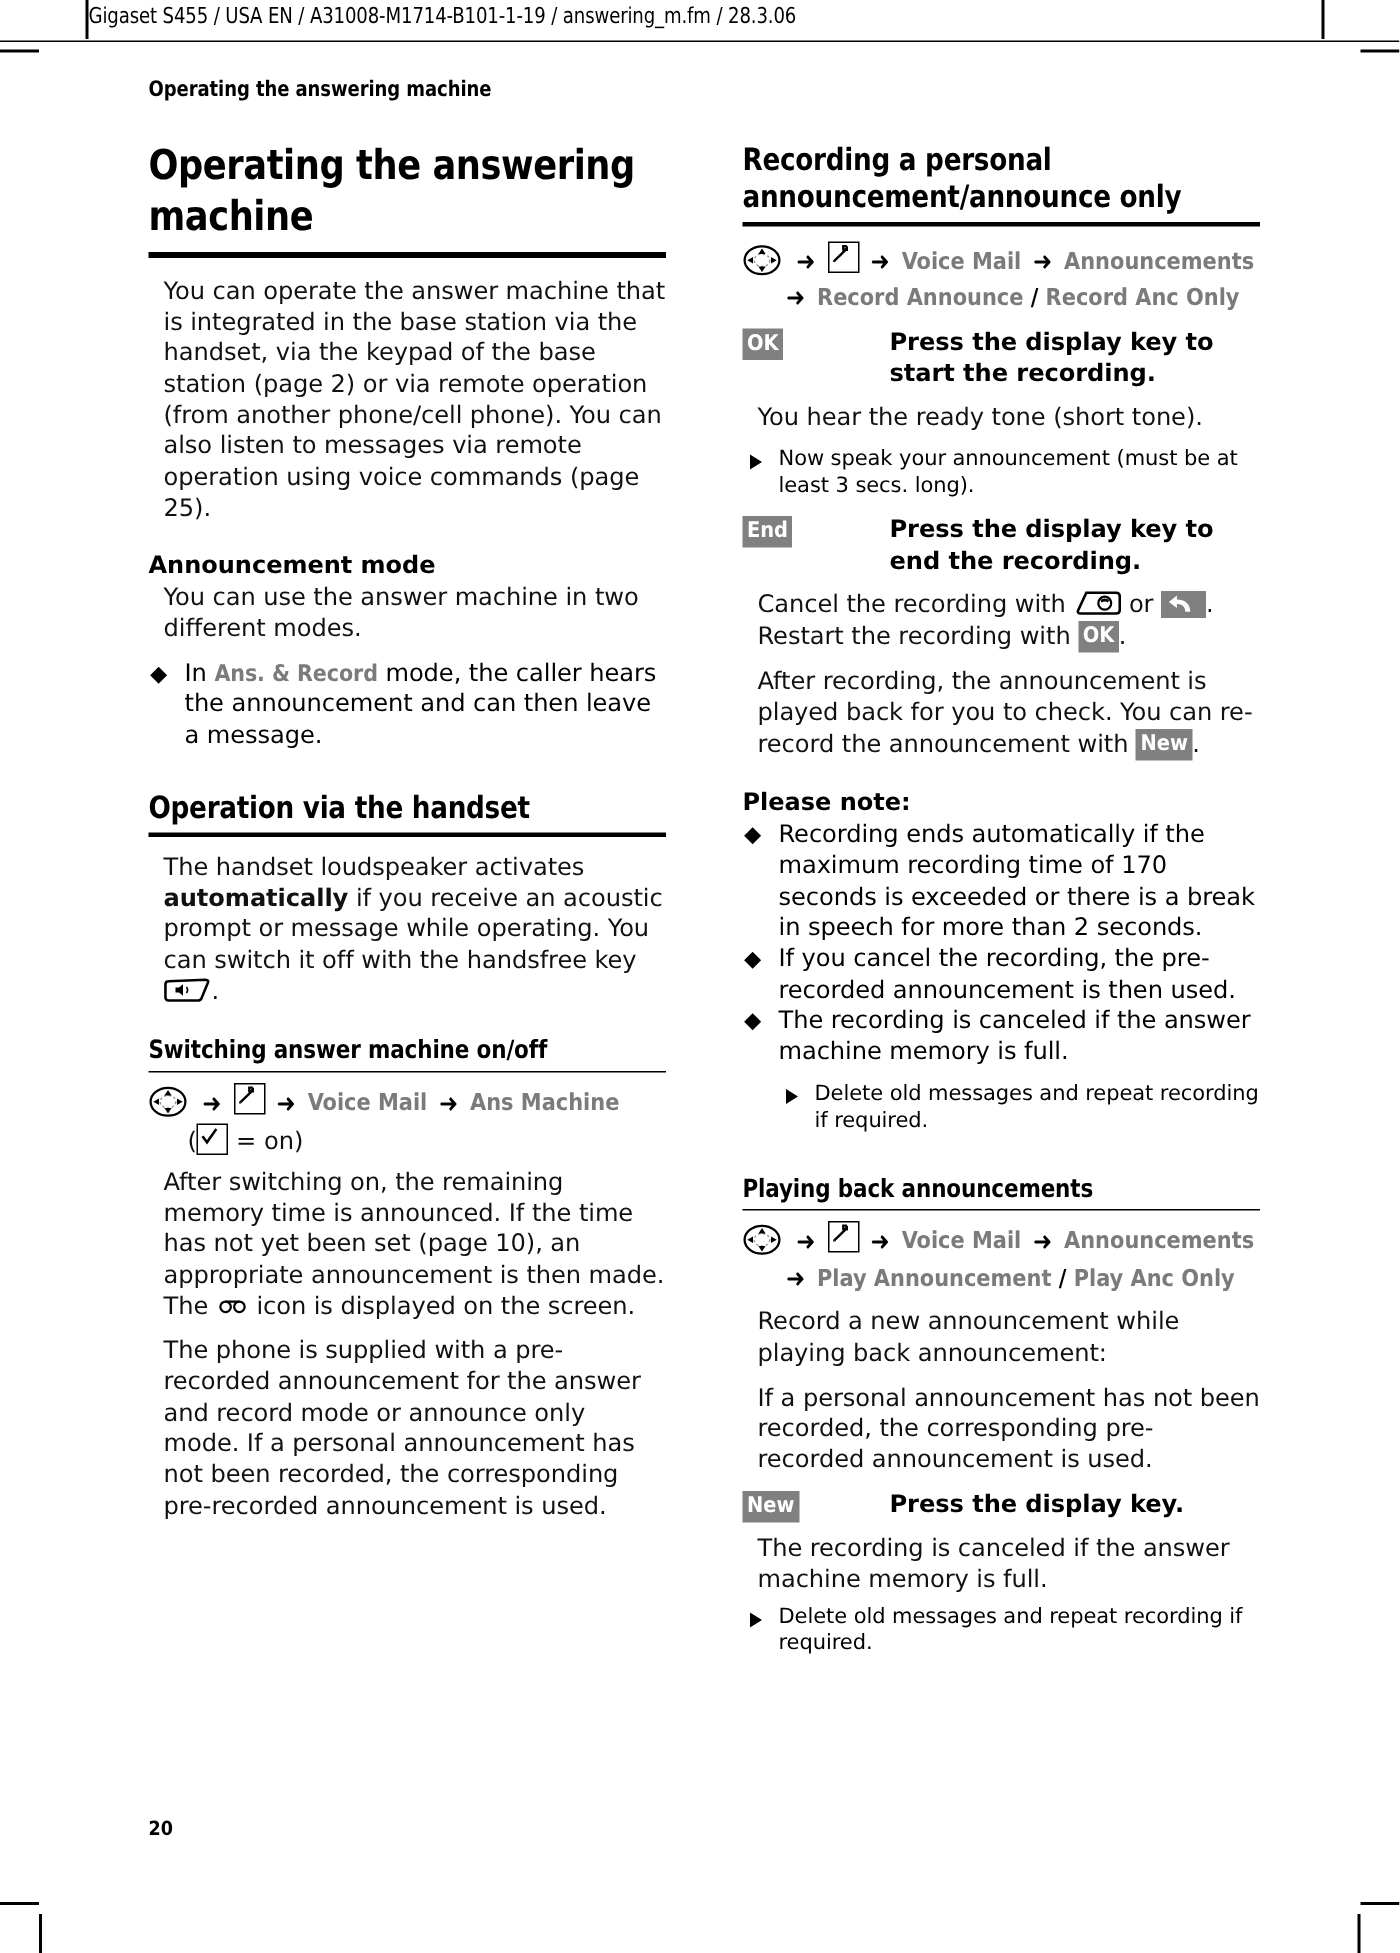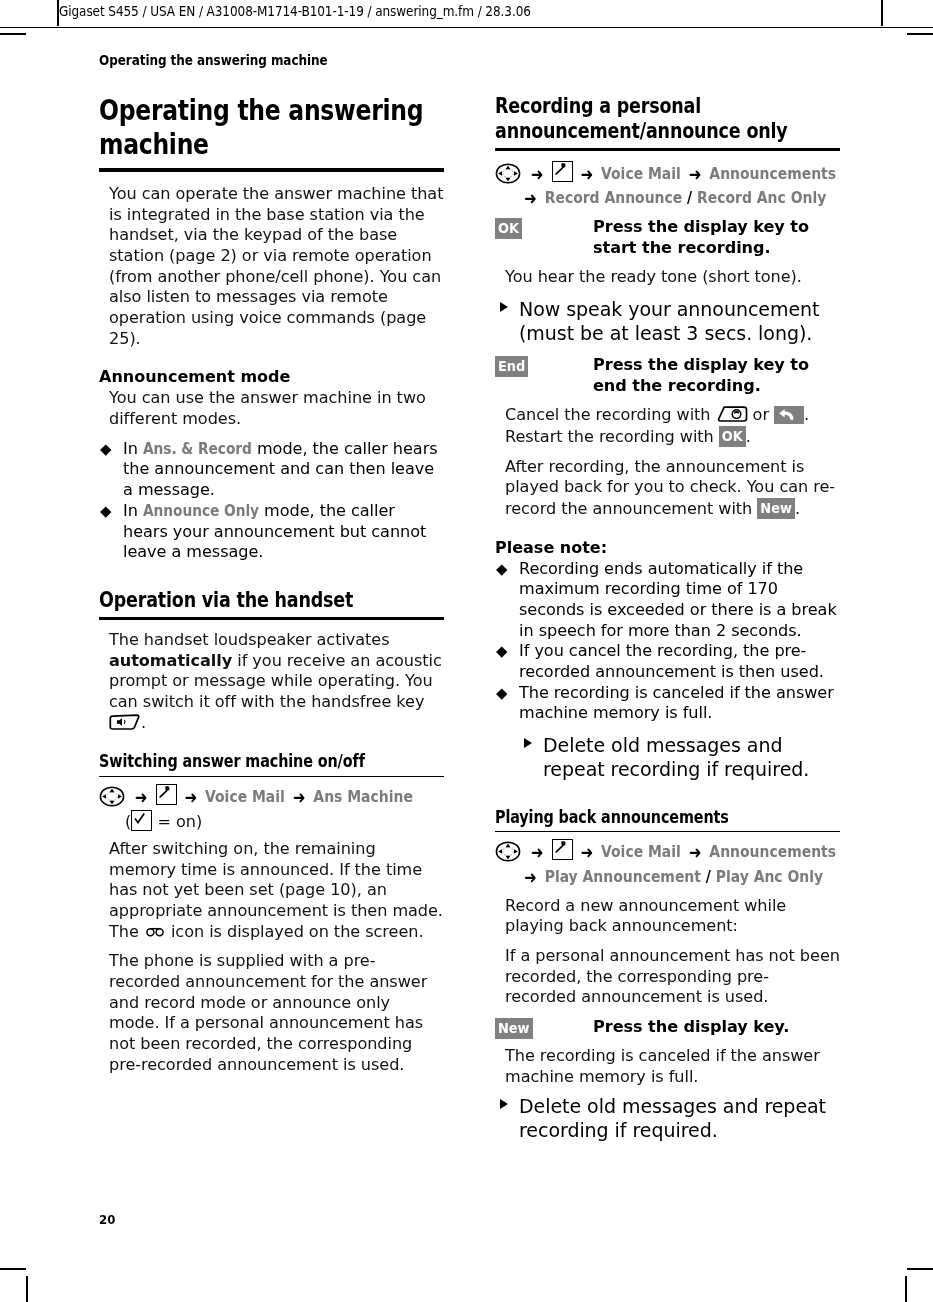--- a/index.html
+++ b/index.html
@@ -162,21 +162,21 @@
     left: 3px;
     top: 7px;
     width: 7.5px;
     height: 7.5px;
     background: #000;
     transform: rotate(45deg);
   }
   ul.steps > li {
     position: relative;
     padding-left: 24px;
-    font-size: 19px;
+    font-size: 14px;
     line-height: 1.285;
     letter-spacing: -0.05px;
   }
   ul.steps > li::before {
     content: "";
     position: absolute;
     left: 5px;
     top: 5px;
     width: 0; height: 0;
     border-left: 8px solid #000;
@@ -344,21 +344,20 @@
 
       <p class="body">You can operate the answer machine that is integrated in the base station via the handset, via the keypad of the base station (page 2) or via remote operation (from another phone/cell phone). You can also listen to messages via remote operation using voice commands (page 25).</p>
 
       <div class="spacer-s"></div>
 
       <h4 class="h4">Announcement mode</h4>
       <p class="body">You can use the answer machine in two different modes.</p>
 
       <ul class="bullets">
         <li><span>In </span><span class="ui">Ans. &amp; Record</span><span> mode, the caller hears the announcement and can then leave a message.</span></li>
-        <li><span>In </span><span class="ui">Announce Only</span><span> mode, the caller hears your announcement but cannot leave a message.</span></li>
       </ul>
 
       <div class="spacer-m"></div>
 
       <h2 class="h2">Operation via the handset</h2>
       <div class="rule-med"></div>
 
       <p class="body"><span>The handset loudspeaker activates </span><span class="bold">automatically</span><span> if you receive an acoustic prompt or message while operating. You can switch it off with the handsfree key </span><span class="icon icon-handsfree"><svg width="32" height="18" viewBox="0 0 32 18">
               <path d="M3.5 3.2 L28 2.2 C29.6 2.2 30.4 3.2 29.4 4.6 L25.4 14.4 C24.9 15.5 24 16 22.8 16 L3.4 16 C2 16 1.3 15.2 1.3 13.9 L1.3 5.3 C1.3 4 2.2 3.2 3.5 3.2 Z" fill="none" stroke="#000" stroke-width="1.7"></path>
               <path d="M8 7.3 L10.3 7.3 L13 5.2 L13 12.8 L10.3 10.7 L8 10.7 Z" fill="#000"></path>

